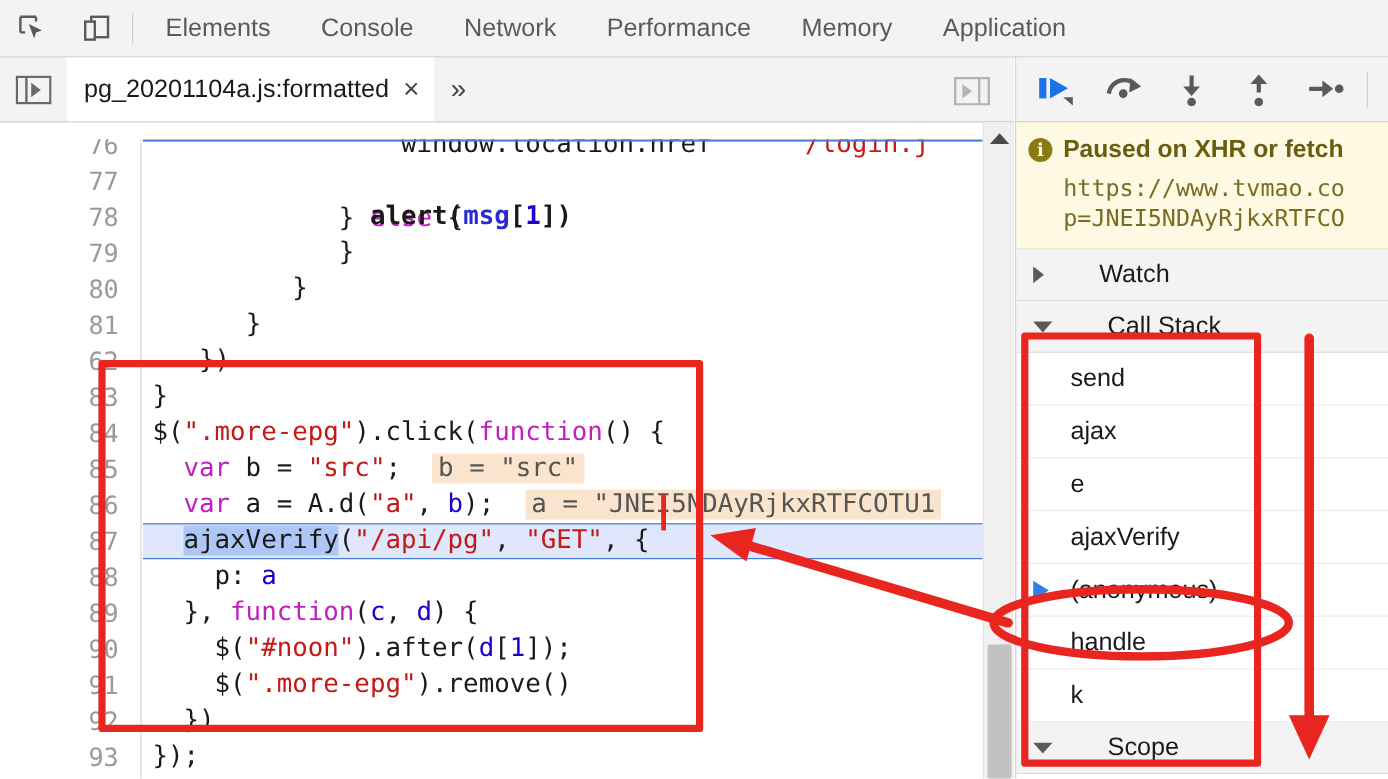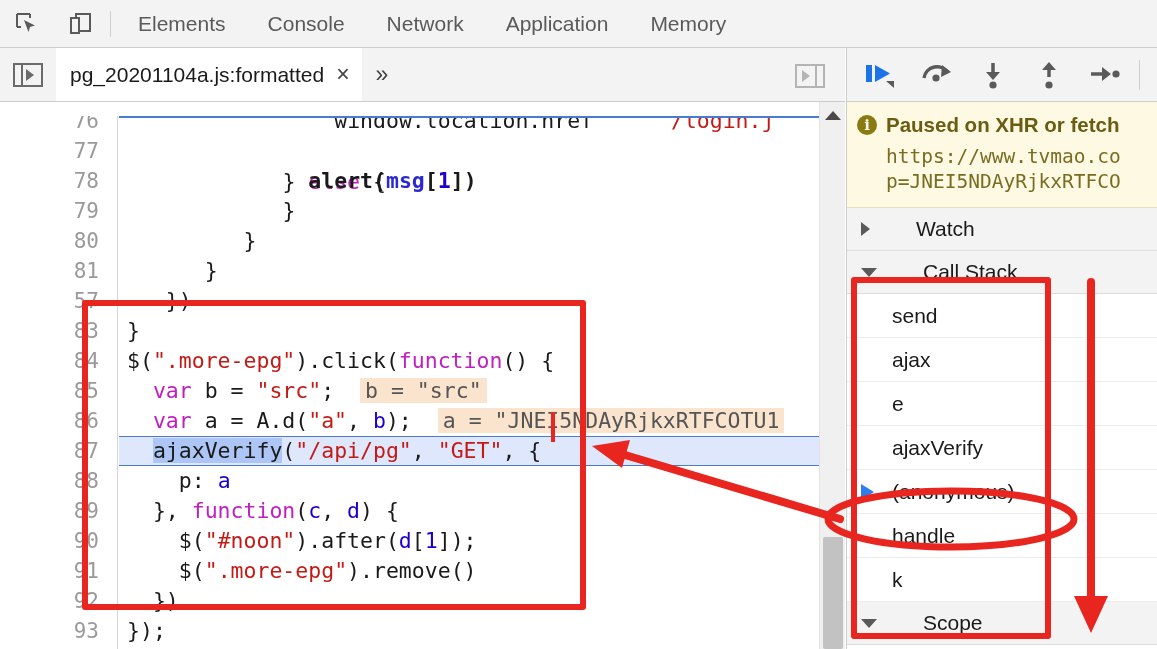--- a/index.html
+++ b/index.html
@@ -278,22 +278,23 @@
       <svg width="26" height="26" viewBox="0 0 26 26">
         <rect x="8" y="3" width="14" height="17" stroke="#5a5a5a" stroke-width="2" fill="none"></rect>
         <rect x="3" y="7" width="8" height="15" stroke="#5a5a5a" stroke-width="2" fill="#f3f3f3"></rect>
       </svg>
     </div>
     <div class="tb-sep"></div>
     <div class="panel-tabs">
       <div class="panel-tab">Elements</div>
       <div class="panel-tab">Console</div>
       <div class="panel-tab">Network</div>
+      <div class="panel-tab">Performance</div>
+      <div class="panel-tab">Memory</div>
       <div class="panel-tab">Application</div>
-      <div class="panel-tab">Memory</div>
     </div>
   </div>
 
   <div class="file-strip">
     <div class="nav-toggle">
       <svg width="30" height="24" viewBox="0 0 30 24">
         <rect x="1" y="1" width="28" height="22" stroke="#6a6a6a" stroke-width="2" fill="none"></rect>
         <line x1="9" y1="1" x2="9" y2="23" stroke="#6a6a6a" stroke-width="2"></line>
         <path d="M13 6 L21 12 L13 18 Z" fill="#6a6a6a"></path>
       </svg>
@@ -313,21 +314,21 @@
   </div>
 
   <div class="editor">
     <div class="gutter" id="gutter">
         <div class="lnum" style="top: -10px;">76</div>
         <div class="lnum" style="top: 20px;">77</div>
         <div class="lnum" style="top: 50px;">78</div>
         <div class="lnum" style="top: 80px;">79</div>
         <div class="lnum" style="top: 110px;">80</div>
         <div class="lnum" style="top: 140px;">81</div>
-        <div class="lnum" style="top: 170px;">57</div>
+        <div class="lnum" style="top: 170px;">62</div>
         <div class="lnum" style="top: 200px;">83</div>
         <div class="lnum" style="top: 230px;">84</div>
         <div class="lnum" style="top: 260px;">85</div>
         <div class="lnum" style="top: 290px;">86</div>
         <div class="lnum" style="top: 320px; margin-left: 29px;">87</div>
         <div class="lnum" style="top: 350px; margin-left: 35px;">88</div>
         <div class="lnum" style="top: 380px;">89</div>
         <div class="lnum" style="top: 410px;">90</div>
         <div class="lnum" style="top: 440px;">91</div>
         <div class="lnum" style="top: 470px;">92</div>

